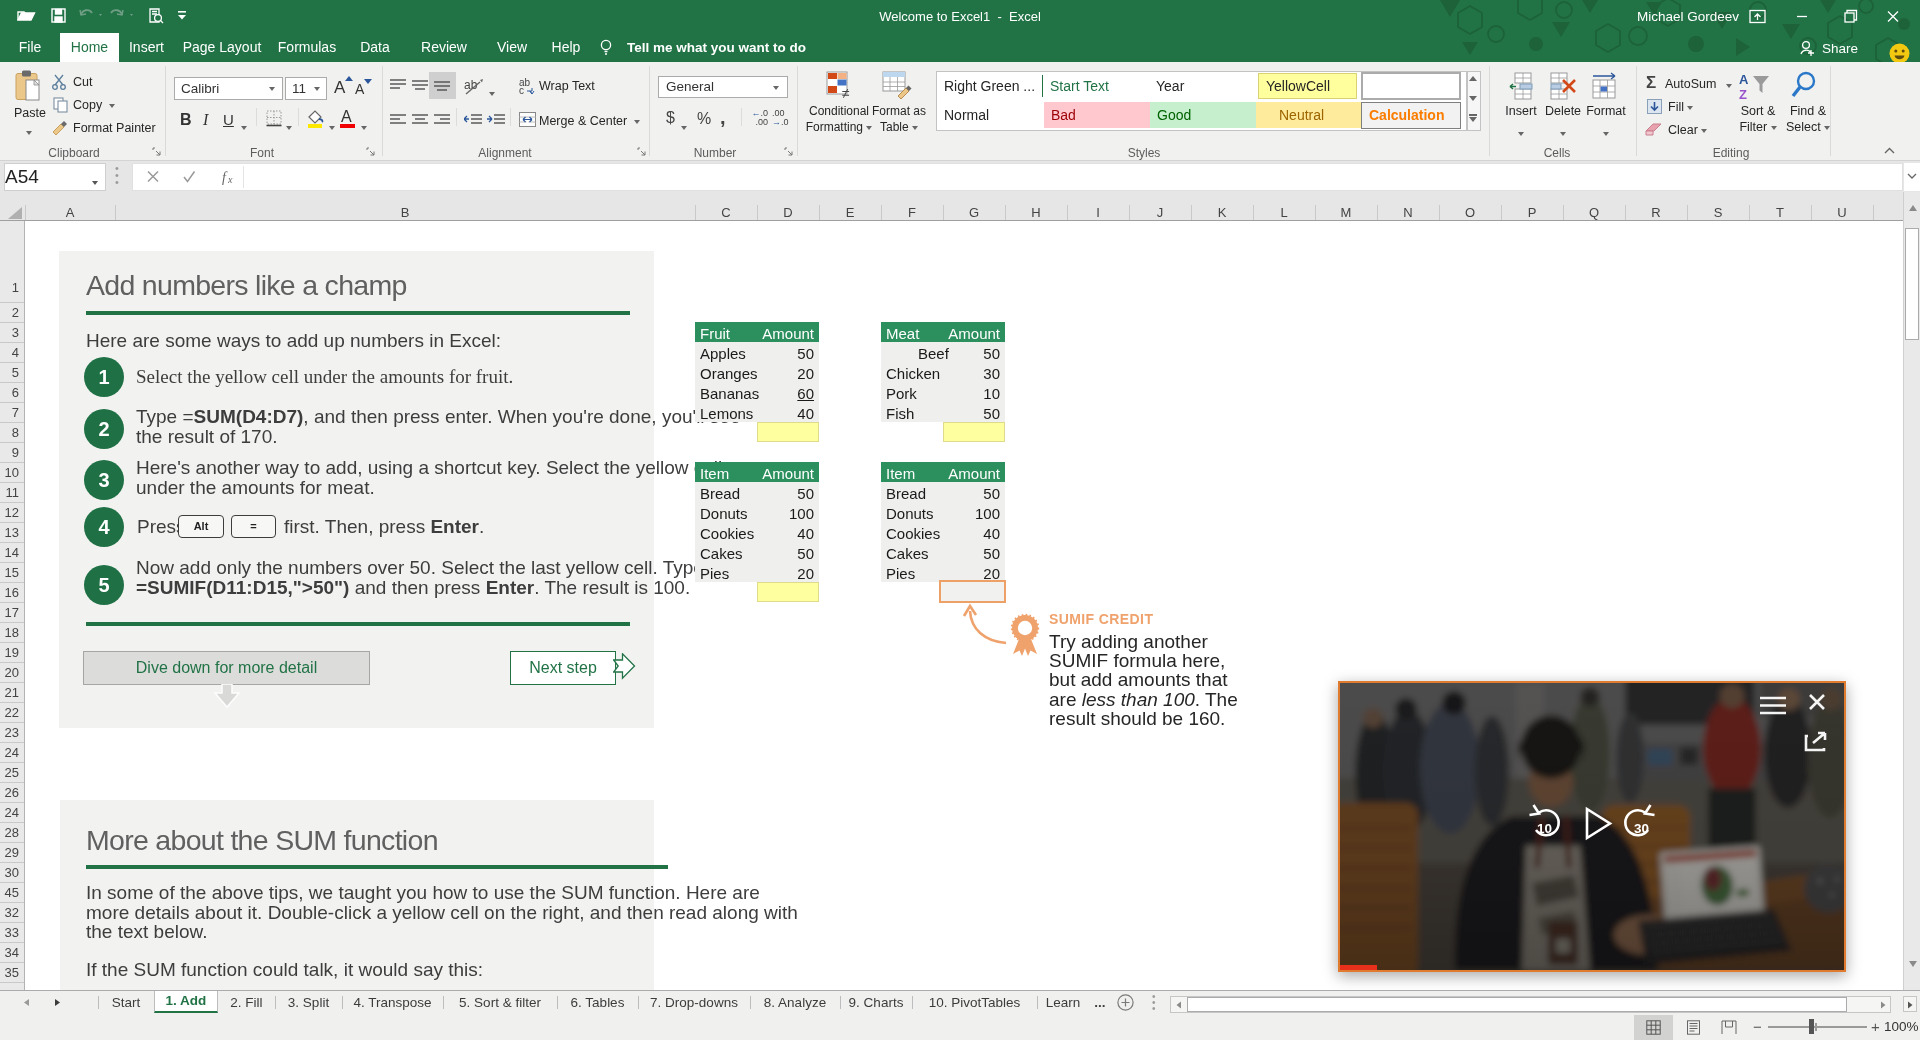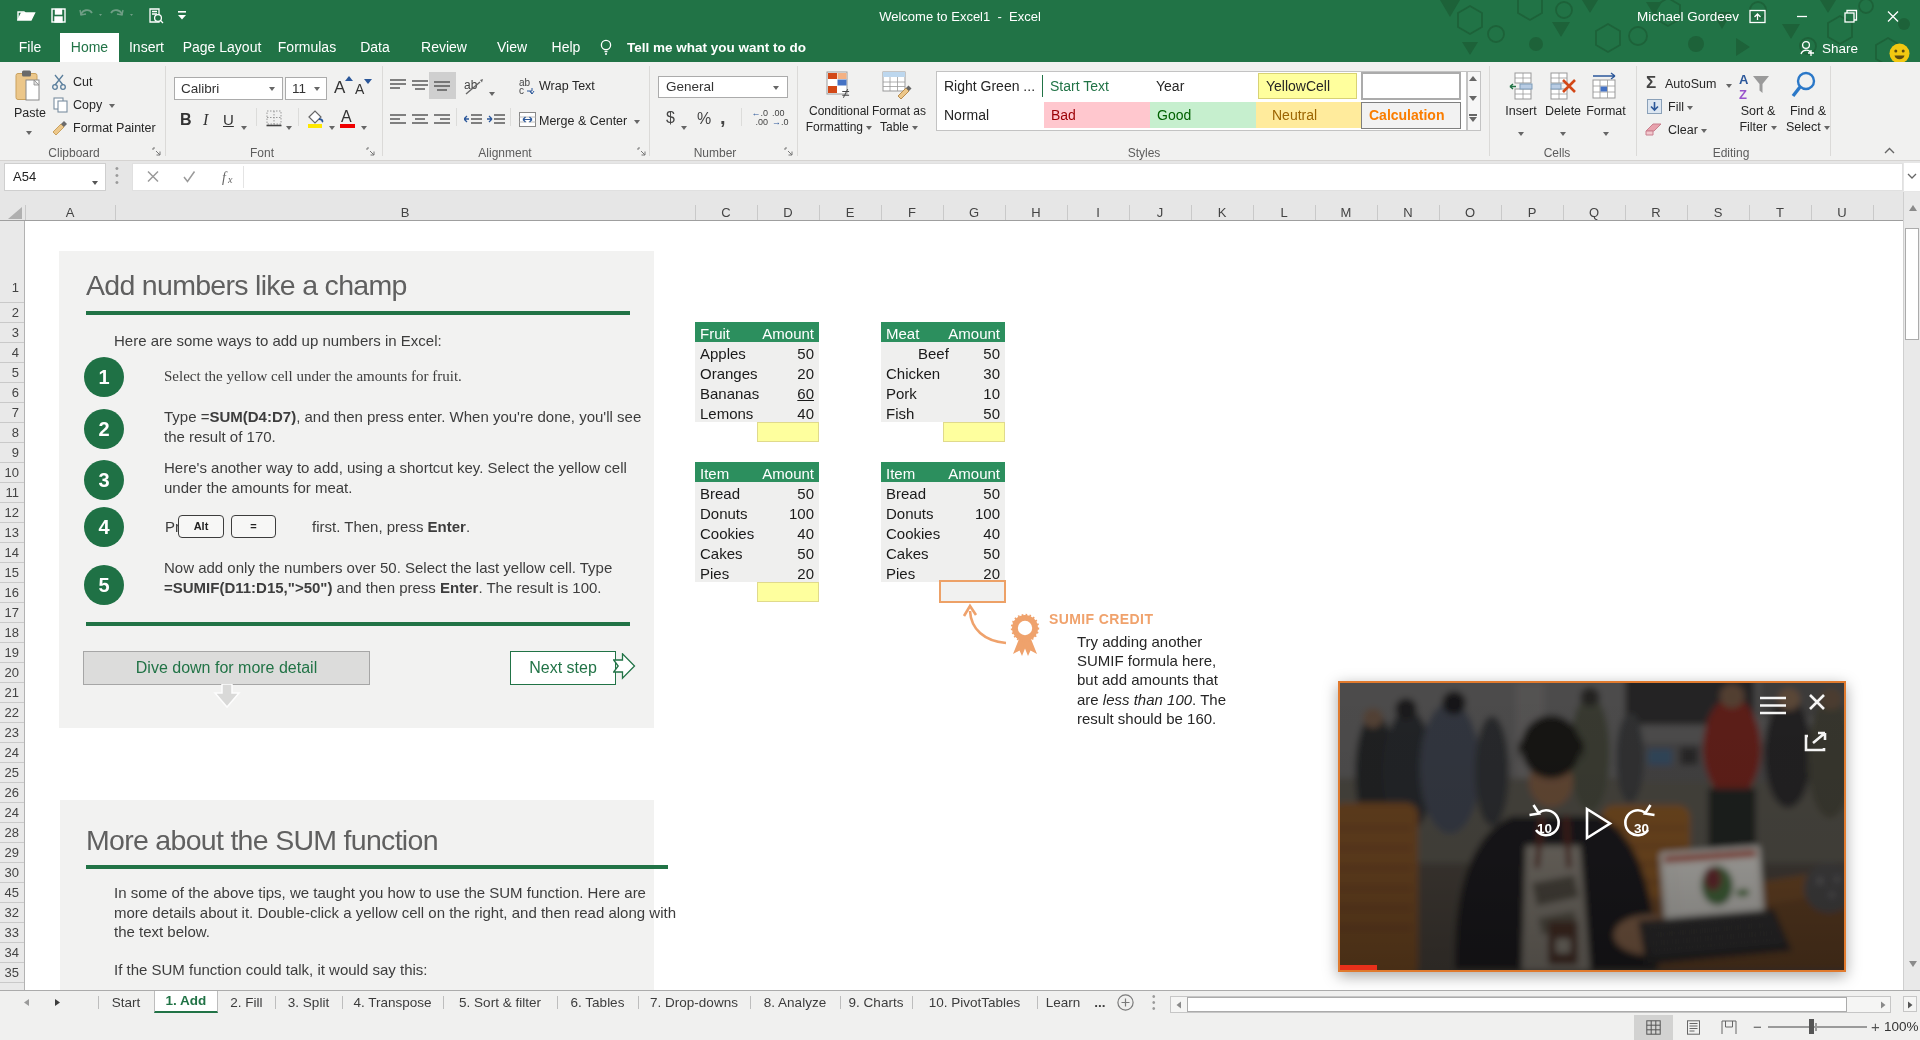--- a/index.html
+++ b/index.html
@@ -20,21 +20,21 @@
   #colhead{left:0;top:192px;width:1920px;height:29px;background:#e6e6e6;}
   .colL{position:absolute;top:13px;height:16px;line-height:15px;font-size:13px;color:#444;text-align:center;}
   .ctick{position:absolute;top:13px;height:15px;width:1px;background:#c9c9c9;}
   #rowhead{left:0;top:221px;width:25px;height:769px;background:#e9e9e9;border-right:1px solid #b2b2b2;box-sizing:border-box;overflow:hidden;}
   .rowN{position:absolute;right:5px;width:20px;text-align:right;font-size:13px;color:#444;}
   .rtick{position:absolute;left:0;height:1px;width:25px;background:#c9c9c9;}
   #grid{left:25px;top:221px;width:1878px;height:769px;background:#fff;overflow:hidden;}
   .panel{position:absolute;background:#f2f2f1;}
   .h1{position:absolute;font-size:28.5px;color:#606060;letter-spacing:-0.7px;white-space:nowrap;}
   .rule{position:absolute;height:4px;background:#217346;}
-  .body15{position:absolute;font-size:15px;color:#3d3d3d;line-height:19.6px;white-space:nowrap;margin-left:28px;}
+  .body15{position:absolute;font-size:19px;color:#3d3d3d;line-height:19.6px;white-space:nowrap;}
   .stepc{position:absolute;width:40px;height:40px;border-radius:50%;background:#1f7145;color:#fff;font-size:20px;font-weight:bold;text-align:center;line-height:40px;}
   .tblh{position:absolute;background:#2c8f5e;color:#fff;font-size:15px;}
   .tblrow{position:absolute;font-size:15px;color:#1a1a1a;}
   .ycell{position:absolute;background:#feff9e;border:1px solid #e0da8c;box-sizing:border-box;}
   .key{position:absolute;background:#f7f7f6;border:1px solid #3d3d3d;border-radius:4px;box-sizing:border-box;text-align:center;font-size:11px;font-weight:bold;color:#222;}
   #tabsbar{left:0;top:990px;width:1920px;height:23px;background:#f0f0ef;border-top:1px solid #ababab;box-sizing:border-box;}
   .stab{position:absolute;top:1px;height:22px;line-height:22px;font-size:13.5px;color:#3c3c3c;text-align:center;}
   .tsep{position:absolute;top:5px;height:13px;width:1px;background:#bdbdbd;}
   #statusbar{left:0;top:1013px;width:1920px;height:27px;background:#f0f0ef;}
 </style>
@@ -334,21 +334,21 @@
   <div class="abs" style="left:936px;top:9px;width:531px;height:60px;background:#fff;border:1px solid #c3c3c3;box-sizing:border-box;"></div>
   <div class="abs" style="left:944px;top:16px;font-size:14px;color:#262626;">Right Green ...</div>
   <div class="abs" style="left:1042px;top:13px;width:1px;height:22px;background:#217346;"></div>
   <div class="abs" style="left:1050px;top:16px;font-size:14px;color:#217346;">Start Text</div>
   <div class="abs" style="left:1156px;top:16px;font-size:14px;color:#262626;">Year</div>
   <div class="abs" style="left:1258px;top:11px;width:99px;height:26px;background:#ffff9d;border:1px solid #d8d275;box-sizing:border-box;font-size:14px;color:#262626;line-height:24px;padding-left:7px;">YellowCell</div>
   <div class="abs" style="left:1361px;top:10px;width:100px;height:28px;background:#fff;border:2px solid #ababab;box-sizing:border-box;"></div>
   <div class="abs" style="left:944px;top:45px;font-size:14px;color:#262626;">Normal</div>
   <div class="abs" style="left:1044px;top:40px;width:100px;height:26px;background:#ffc7ce;font-size:14px;color:#9c0006;line-height:26px;padding-left:7px;">Bad</div>
   <div class="abs" style="left:1150px;top:40px;width:100px;height:26px;background:#c6efce;font-size:14px;color:#006100;line-height:26px;padding-left:7px;">Good</div>
-  <div class="abs" style="left:1256px;top:40px;width:100px;height:26px;background:#ffeb9c;font-size:14px;color:#9c6500;line-height:26px;padding-left:16px;">Neutral</div>
+  <div class="abs" style="left:1256px;top:40px;width:100px;height:26px;background:#ffeb9c;font-size:14px;color:#9c6500;line-height:26px;padding-left:23px;">Neutral</div>
   <div class="abs" style="left:1361px;top:40px;width:100px;height:27px;background:#f2f2f2;border:1px solid #7f7f7f;box-sizing:border-box;font-size:14px;font-weight:bold;color:#fa7d00;line-height:25px;padding-left:7px;">Calculation</div>
   <div class="abs" style="left:1467px;top:9px;width:14px;height:60px;border:1px solid #c3c3c3;box-sizing:border-box;background:#f6f6f6;"></div>
   <div class="abs" style="left:1469px;top:14px;width:0;height:0;border-left:4px solid transparent;border-right:4px solid transparent;border-bottom:5px solid #666;"></div>
   <div class="abs" style="left:1469px;top:34px;width:0;height:0;border-left:4px solid transparent;border-right:4px solid transparent;border-top:5px solid #666;"></div>
   <div class="abs" style="left:1469px;top:52px;width:8px;height:1.5px;background:#666;"></div>
   <div class="abs" style="left:1469px;top:55px;width:0;height:0;border-left:4px solid transparent;border-right:4px solid transparent;border-top:5px solid #666;"></div>
   <div class="glabel" style="left:1094px;width:100px;">Styles</div>
 
   <svg class="abs" style="left:1508px;top:10px;width:28px;height:28px" viewBox="0 0 28 28">
     <g fill="#fff" stroke="#999">
@@ -407,21 +407,21 @@
       <path d="M10 16 l-7 9" stroke="#2b78c8" stroke-width="3.4"></path>
     </svg>
   <div class="abs btxt" style="left:1784px;top:42px;width:48px;text-align:center;">Find &amp;</div>
   <div class="abs btxt" style="left:1784px;top:58px;width:48px;text-align:center;">Select&nbsp;<span class="caret"></span></div>
   <div class="glabel" style="left:1681px;width:100px;">Editing</div>
   <svg class="abs" style="left:1883px;top:84px;width:13px;height:9px" viewBox="0 0 13 9">
       <path d="M2 7 l4.5 -4.5 l4.5 4.5" stroke="#666" fill="none" stroke-width="1.4"></path>
     </svg>
 </div>
 <div class="abs" id="fbar">
-  <div class="abs" style="left:4px;top:2px;width:102px;height:28px;background:#fff;border:1px solid #cfcfcf;box-sizing:border-box;font-size:13px;color:#222;line-height:26px;padding-left:8px;">A54</div>
+  <div class="abs" style="left:4px;top:2px;width:102px;height:28px;background:#fff;border:1px solid #cfcfcf;box-sizing:border-box;font-size:19px;color:#222;line-height:26px;">A54</div>
   <div class="abs" style="left:92px;top:12px;"><span class="caret" style="border-top-color:#555"></span></div>
   <div class="abs" style="left:115px;top:4px;color:#9a9a9a;font-size:11px;line-height:7px;">•<br>•<br>•</div>
   <div class="abs" style="left:132px;top:2px;width:1771px;height:28px;background:#fff;border:1px solid #e0e0e0;box-sizing:border-box;"></div>
   <svg class="abs" style="left:146px;top:8px;width:100px;height:16px" viewBox="0 0 100 16">
     <g stroke="#9a9a9a" fill="none" stroke-width="1.5">
         <path d="M2 2.5 l10 10 M12 2.5 l-10 10"></path>
         <path d="M38 8 l3.5 4.5 l7 -10"></path>
       </g>
     <text x="76" y="13" font-size="14" font-style="italic" fill="#666" font-family="Liberation Serif,serif">f</text>
     <text x="82" y="14" font-size="10" font-style="italic" fill="#666" font-family="Liberation Serif,serif">x</text>

